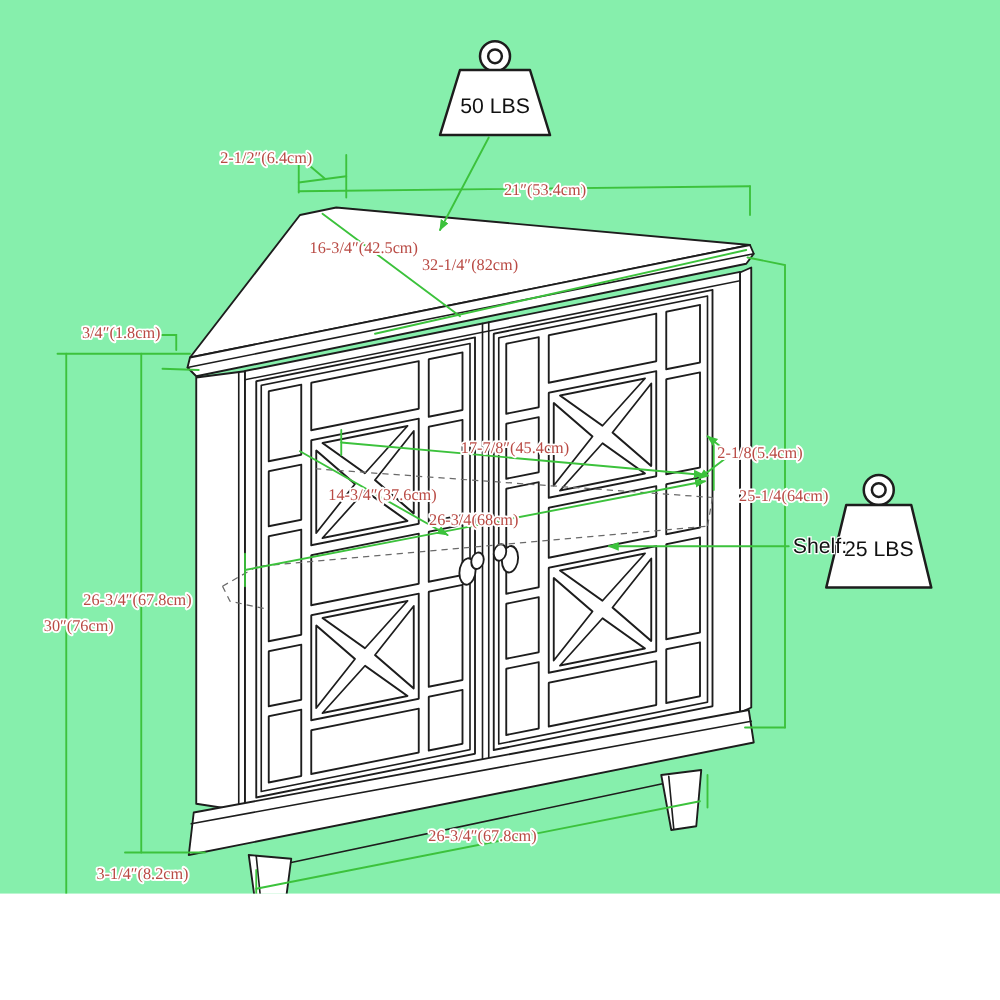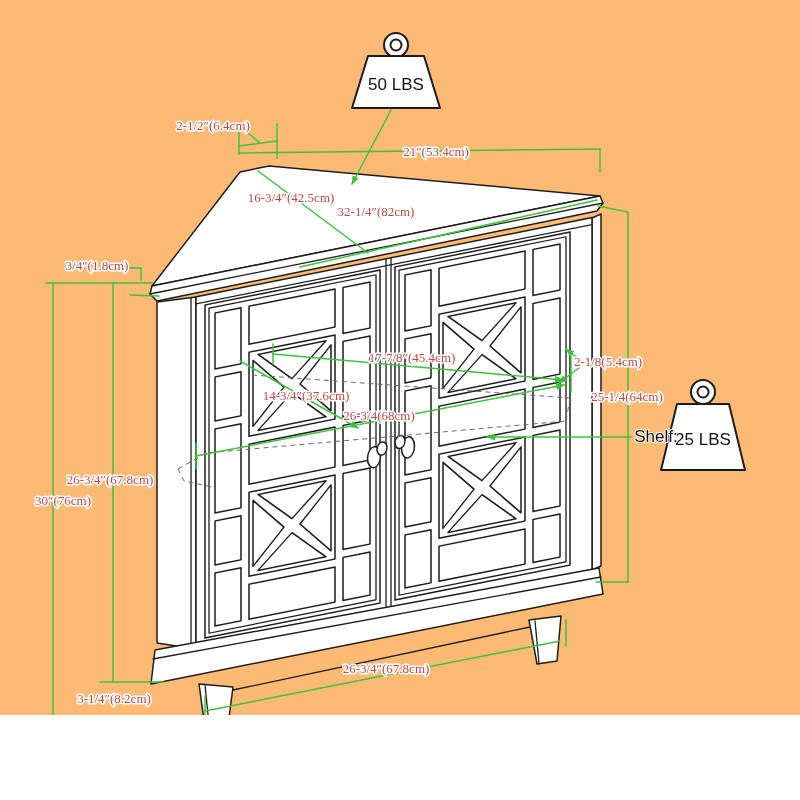--- a/index.html
+++ b/index.html
@@ -1,16 +1,16 @@
 <!DOCTYPE html>
 <html><head>
 <meta charset="utf-8">
 <style>
   html,body{margin:0;padding:0;background:#fff;}
-  .stage{position:relative;width:800px;height:715px;background:#fdba74;overflow:hidden;
+  .stage{position:relative;width:800px;height:715px;background:#86efac;overflow:hidden;
          font-family:"Liberation Sans",sans-serif;}
   svg{display:block}
   .k{stroke:#1d1d1d;fill:#ffffff;stroke-width:1.5;stroke-linejoin:round;stroke-linecap:round;}
   .kl{stroke:#1d1d1d;fill:none;stroke-width:1.3;stroke-linejoin:round;stroke-linecap:round;}
   .kt{stroke:#1d1d1d;fill:#ffffff;stroke-width:2;stroke-linejoin:round;}
   .g{stroke:#3cc23c;fill:none;stroke-width:1.5;stroke-linecap:round;}
   .dash{stroke:#6a6a6a;fill:none;stroke-width:1;stroke-dasharray:5 4;}
   .dim{fill:#b94a44;font:13px "Liberation Serif",serif;text-anchor:middle;
        paint-order:stroke;stroke:#ffffff;stroke-width:3px;stroke-linejoin:round;}
   .blk{fill:#111111;font:17px "Liberation Sans",sans-serif;text-anchor:middle;

